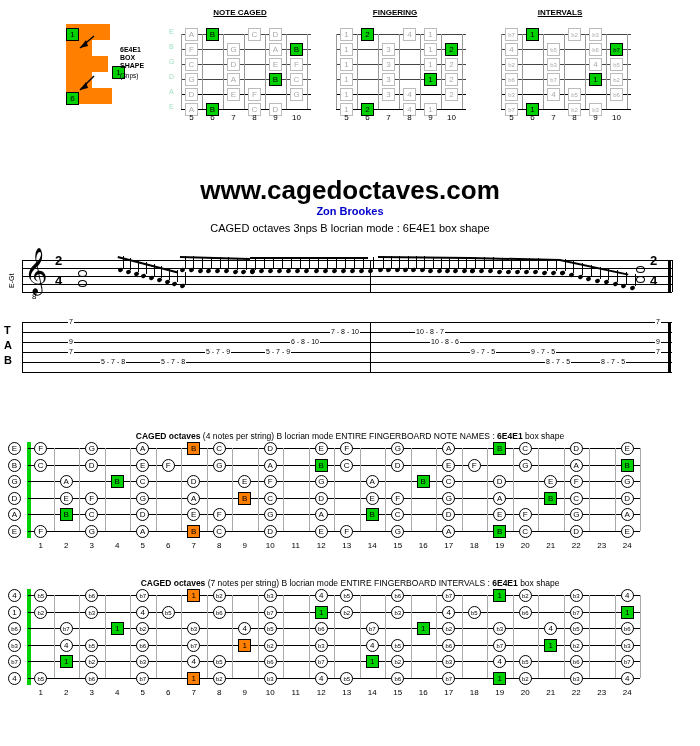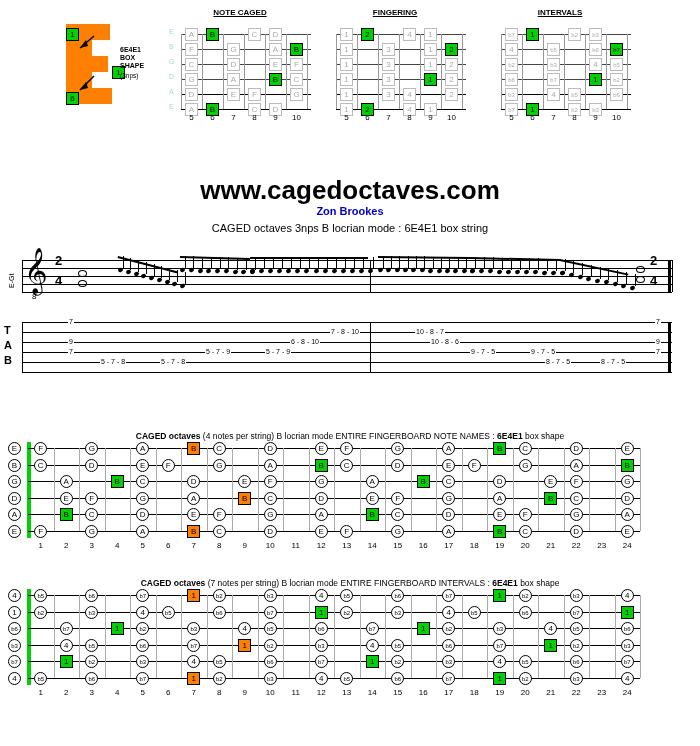--- a/index.html
+++ b/index.html
@@ -198,21 +198,21 @@
       <div class="fretnum" style="position:absolute;left:27px;top:113px;width:21px;">6</div>
       <div class="fretnum" style="position:absolute;left:48px;top:113px;width:21px;">7</div>
       <div class="fretnum" style="position:absolute;left:69px;top:113px;width:21px;">8</div>
       <div class="fretnum" style="position:absolute;left:90px;top:113px;width:21px;">9</div>
       <div class="fretnum" style="position:absolute;left:111px;top:113px;width:21px;">10</div>
     </div>
   </div>
 
 <div class="abs www" style="left:0;top:175px;width:700px;">www.cagedoctaves.com</div>
 <div class="abs zon" style="left:0;top:205px;width:700px;">Zon Brookes</div>
-<div class="abs subt" style="left:0;top:222px;width:700px;">CAGED octaves 3nps B locrian mode :  6E4E1 box string</div>
+<div class="abs subt" style="left:0;top:222px;width:700px;">CAGED octaves 3nps B locrian mode :  6E4E1 box shape</div>
 
 <div class="abs" id="staffarea" style="left:0;top:246px;width:700px;height:140px;">
     <div class="staffline" style="position:absolute;left:22px;top:14px;width:650px;"></div>
     <div class="staffline" style="position:absolute;left:22px;top:22px;width:650px;"></div>
     <div class="staffline" style="position:absolute;left:22px;top:30px;width:650px;"></div>
     <div class="staffline" style="position:absolute;left:22px;top:38px;width:650px;"></div>
     <div class="staffline" style="position:absolute;left:22px;top:46px;width:650px;"></div>
     <div class="bar" style="position:absolute;left:22px;top:14px;height:32px;"></div>
     <div class="bar" style="position:absolute;left:370px;top:14px;height:32px;"></div>
     <div class="bar" style="position:absolute;left:672px;top:14px;height:32px;"></div>

